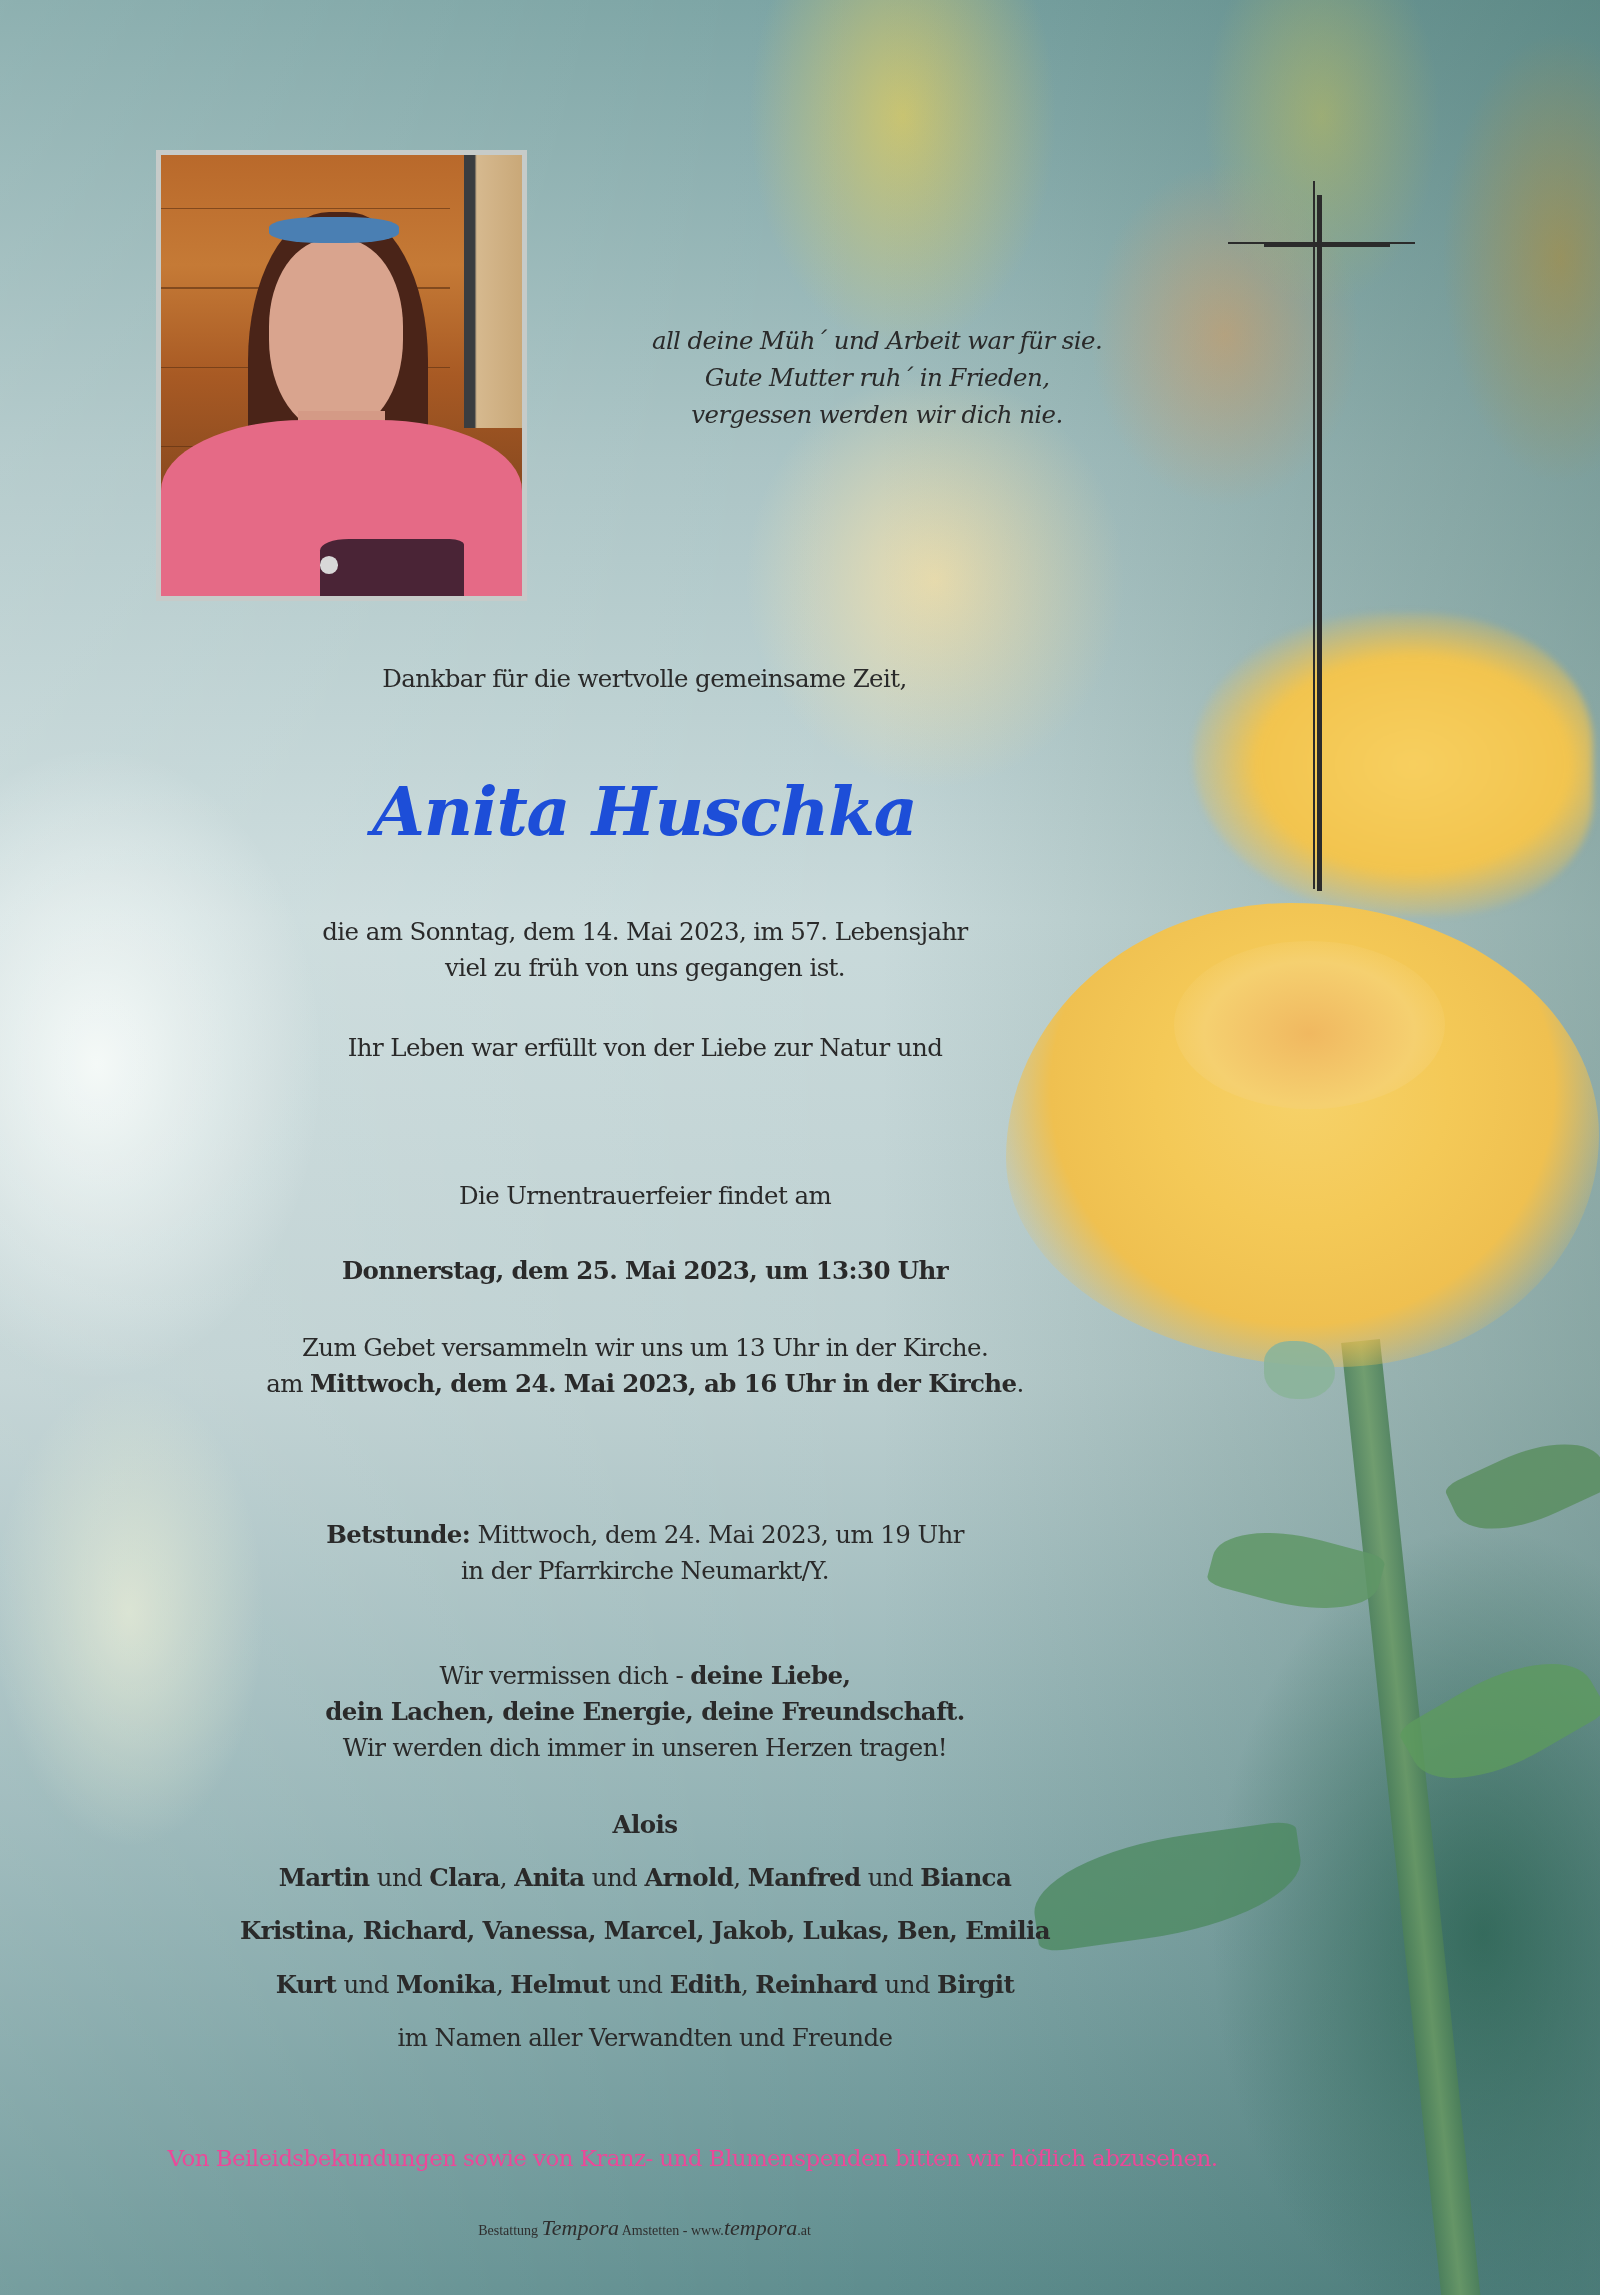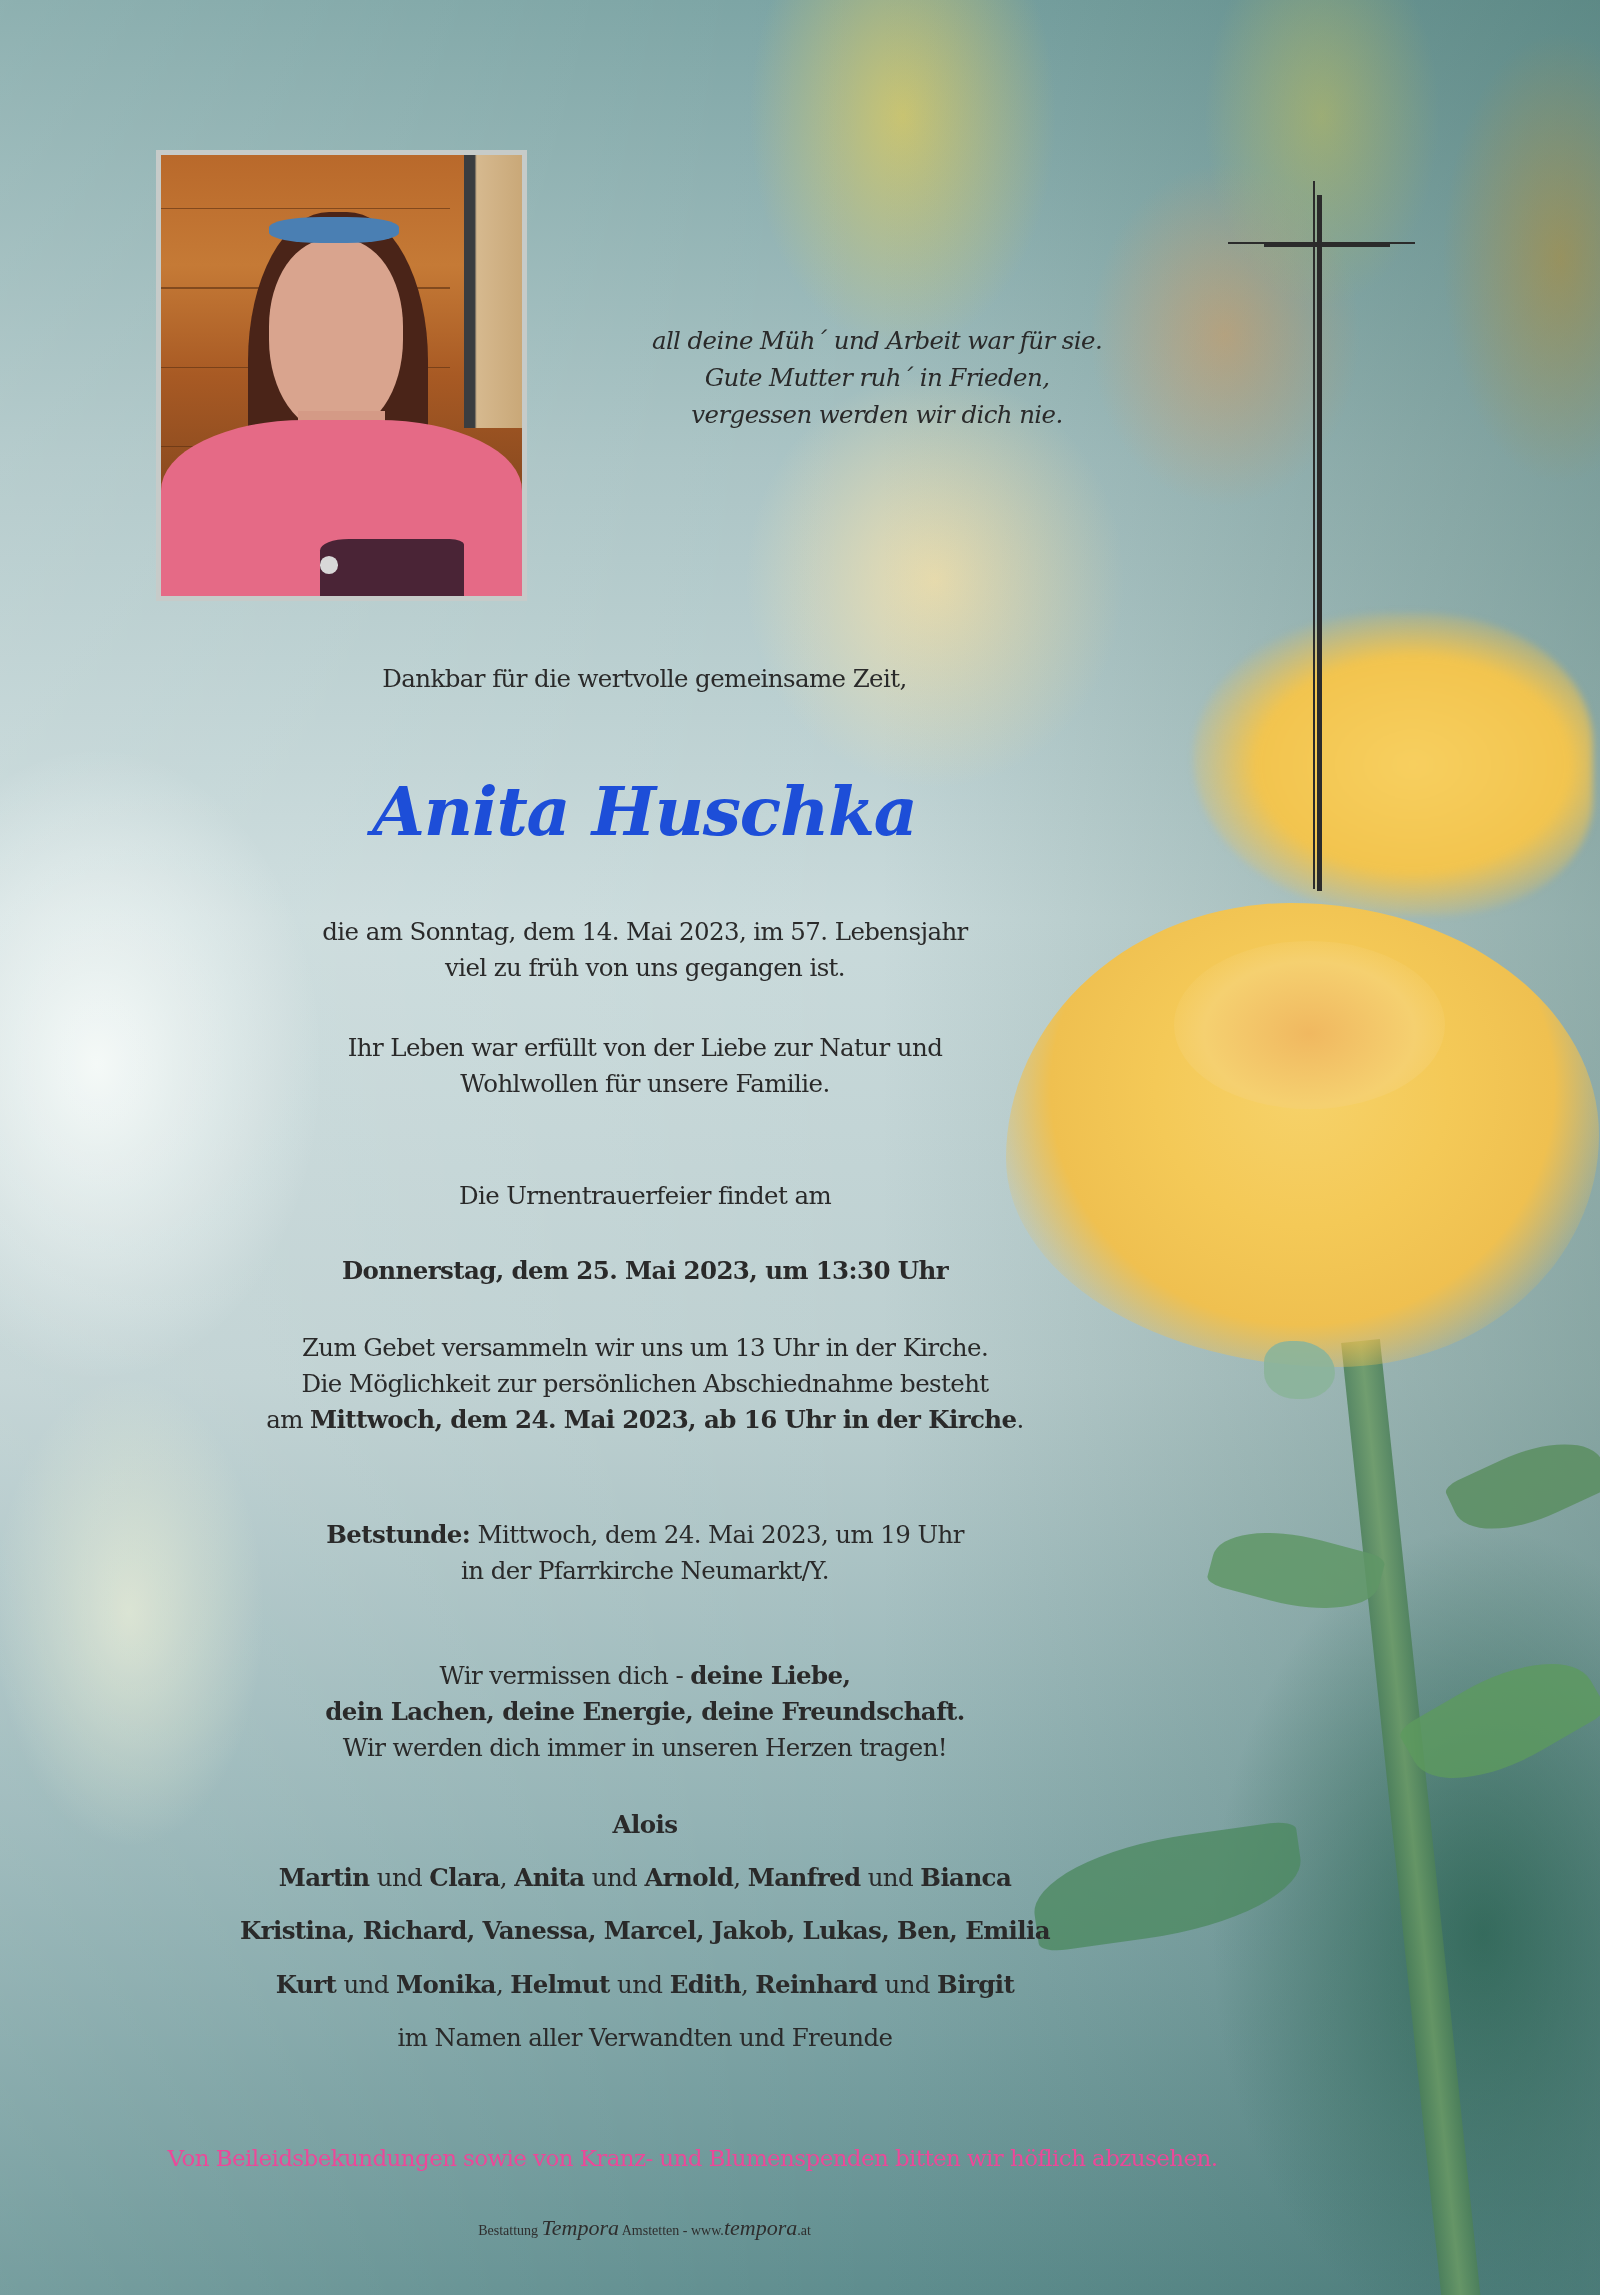--- a/index.html
+++ b/index.html
@@ -117,29 +117,27 @@
 
 <div class="t name">Anita Huschka</div>
 
 <div class="t p" style="top:914px">
   <div>die am Sonntag, dem 14. Mai 2023, im 57. Lebensjahr</div>
   <div>viel zu früh von uns gegangen ist.</div>
 </div>
 
 <div class="t p" style="top:1030px">
   <div>Ihr Leben war erfüllt von der Liebe zur Natur und</div>
-  <div>Wohlwollen für unsere Familie.</div>
 </div>
 
 <div class="t p" style="top:1178px">Die Urnentrauerfeier findet am</div>
 <div class="t p b" style="top:1253px">Donnerstag, dem 25. Mai 2023, um 13:30 Uhr</div>
 
 <div class="t p" style="top:1330px">
   <div>Zum Gebet versammeln wir uns um 13 Uhr in der Kirche.</div>
-  <div>Die Möglichkeit zur persönlichen Abschiednahme besteht</div>
   <div><span>am </span><span class="b">Mittwoch, dem 24. Mai 2023, ab 16 Uhr in der Kirche</span><span>.</span></div>
 </div>
 
 <div class="t p" style="top:1517px">
   <div><span class="b">Betstunde:</span><span> Mittwoch, dem 24. Mai 2023, um 19 Uhr</span></div>
   <div>in der Pfarrkirche Neumarkt/Y.</div>
 </div>
 
 <div class="t p" style="top:1658px">
   <div><span>Wir vermissen dich - </span><span class="b">deine Liebe,</span></div>

